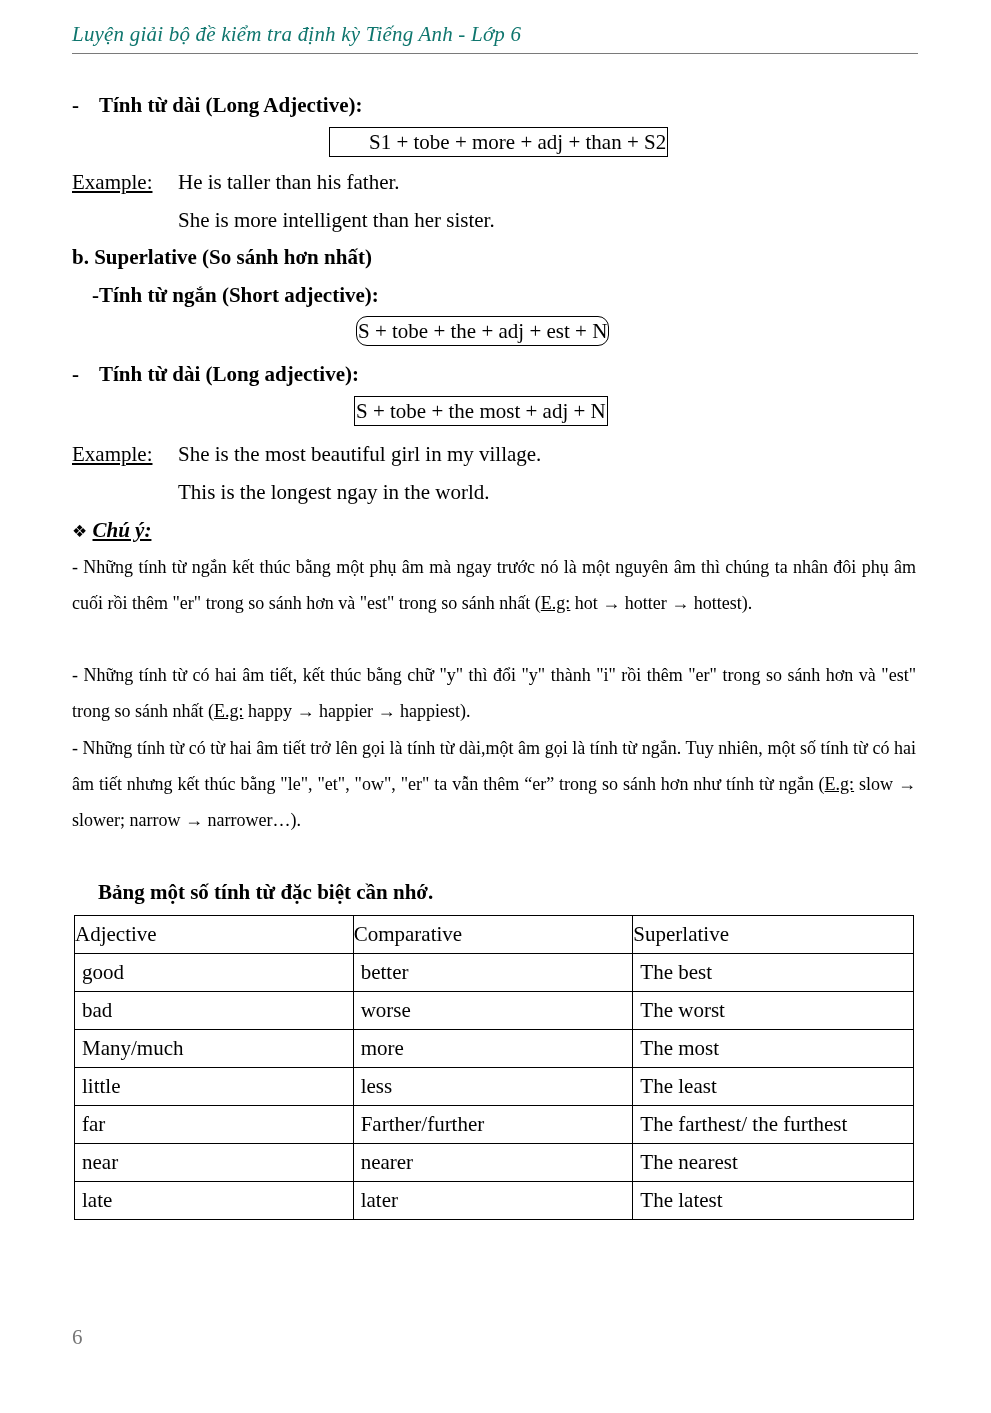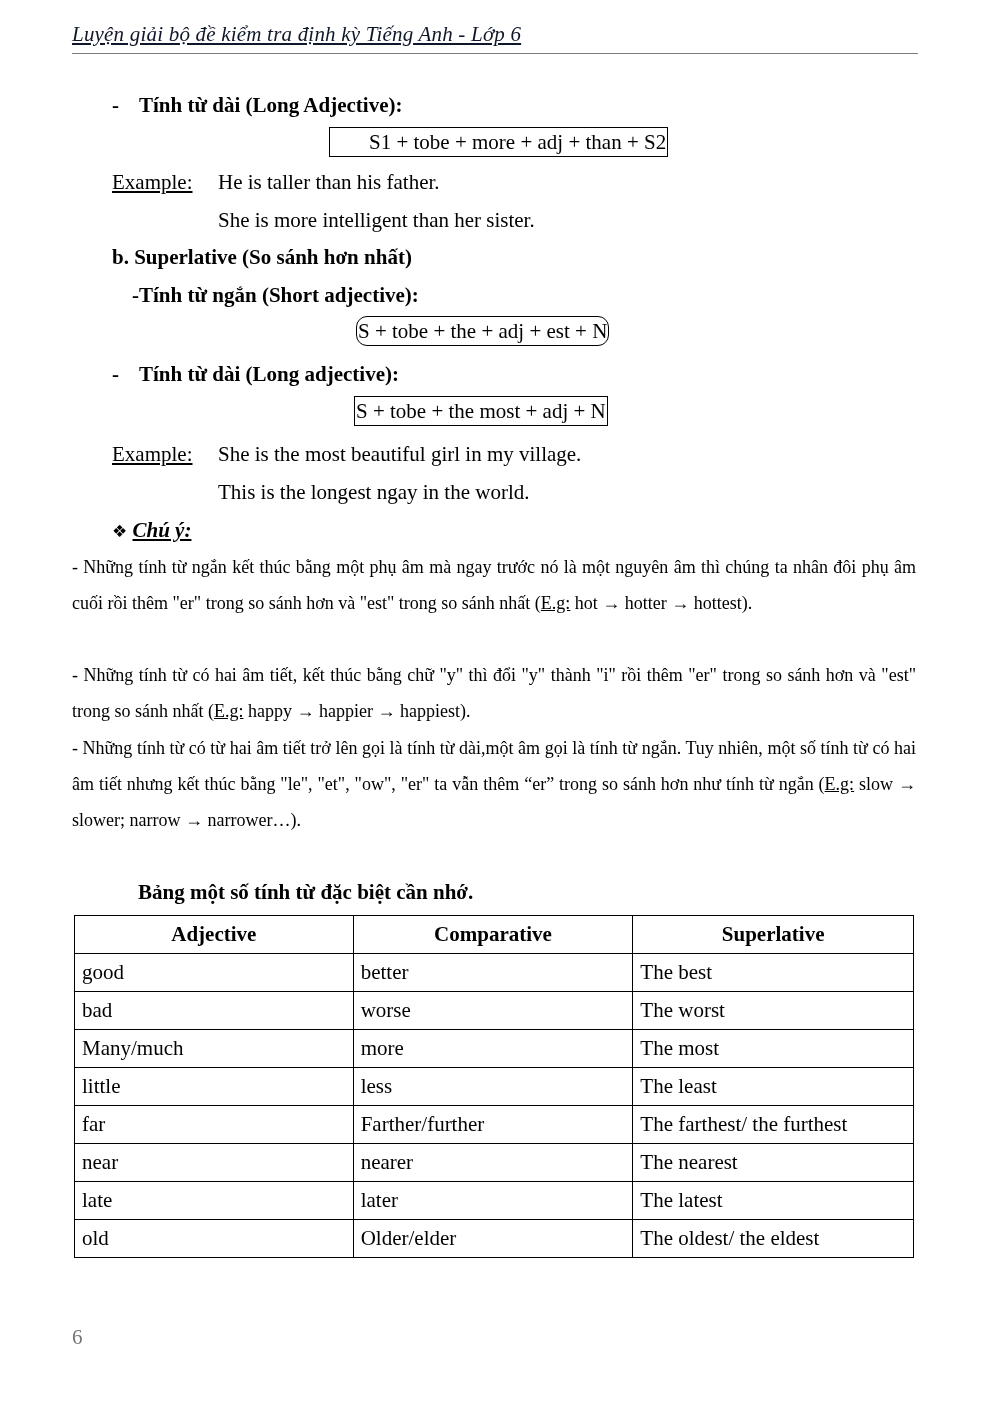--- a/index.html
+++ b/index.html
@@ -1,35 +1,35 @@
 <!DOCTYPE html>
 <html><head>
 <meta charset="utf-8">
 <style>
   html, body { margin: 0; padding: 0; background: #ffffff; }
   body { width: 991px; height: 1413px; position: relative; overflow: hidden;
          font-family: "Liberation Serif", "DejaVu Serif", serif; color: #000; }
   .header { position: absolute; left: 72px; top: 22px; width: 846px;
             border-bottom: 1.5px solid #7a7a7a; padding-bottom: 6px; }
-  .header-title { font-style: italic; font-size: 21px; color: #0f172a; letter-spacing: 0.2px; text-decoration: underline; }
-  .line { position: absolute; font-size: 21px; line-height: 26px; white-space: nowrap; margin-left: 40px; }
+  .header-title { font-style: italic; font-size: 21px; color: #0f766e; letter-spacing: 0.2px; }
+  .line { position: absolute; font-size: 21px; line-height: 26px; white-space: nowrap; }
   .bold { font-weight: bold; }
   .dash { display: inline-block; width: 27px; }
   .formula { position: absolute; border: 1.5px solid #000; font-size: 21px; line-height: 28px;
              padding: 0 1px; white-space: nowrap; }
   .ex-label { text-decoration: underline; }
   .para { position: absolute; left: 72px; width: 844px; font-size: 18px; line-height: 36px;
           text-align: justify; text-align-last: left; }
   .para .u { text-decoration: underline; }
   .note-title { font-style: italic; font-weight: bold; text-decoration: underline; }
   table.adj { position: absolute; left: 74px; top: 915px; width: 840px; border-collapse: collapse;
               font-size: 21px; }
   table.adj th, table.adj td { border: 1.5px solid #000; height: 37px; padding: 0 0 0 7px;
               text-align: left; font-weight: normal; }
-  table.adj th { text-align: center; font-weight: bold; padding: 0; }
+  table.adj th { font-weight: normal; padding: 0; }
   table.adj col.c1 { width: 279px; } table.adj col.c2 { width: 280px; } table.adj col.c3 { width: 281px; }
   .page-number { position: absolute; left: 72px; top: 1325px; font-size: 21px; color: #777; }
 </style>
 </head>
 <body>
 
 <div class="header">
   <span class="header-title">Luyện giải bộ đề kiểm tra định kỳ Tiếng Anh - Lớp 6</span>
 </div>
 
@@ -115,21 +115,16 @@
       <tr>
         <td>near</td>
         <td>nearer</td>
         <td>The nearest</td>
       </tr>
       <tr>
         <td>late</td>
         <td>later</td>
         <td>The latest</td>
       </tr>
-      <tr>
-        <td>old</td>
-        <td>Older/elder</td>
-        <td>The oldest/ the eldest</td>
-      </tr>
     </tbody>
 </table>
 
 <div class="page-number">6</div>
 
 </body></html>

